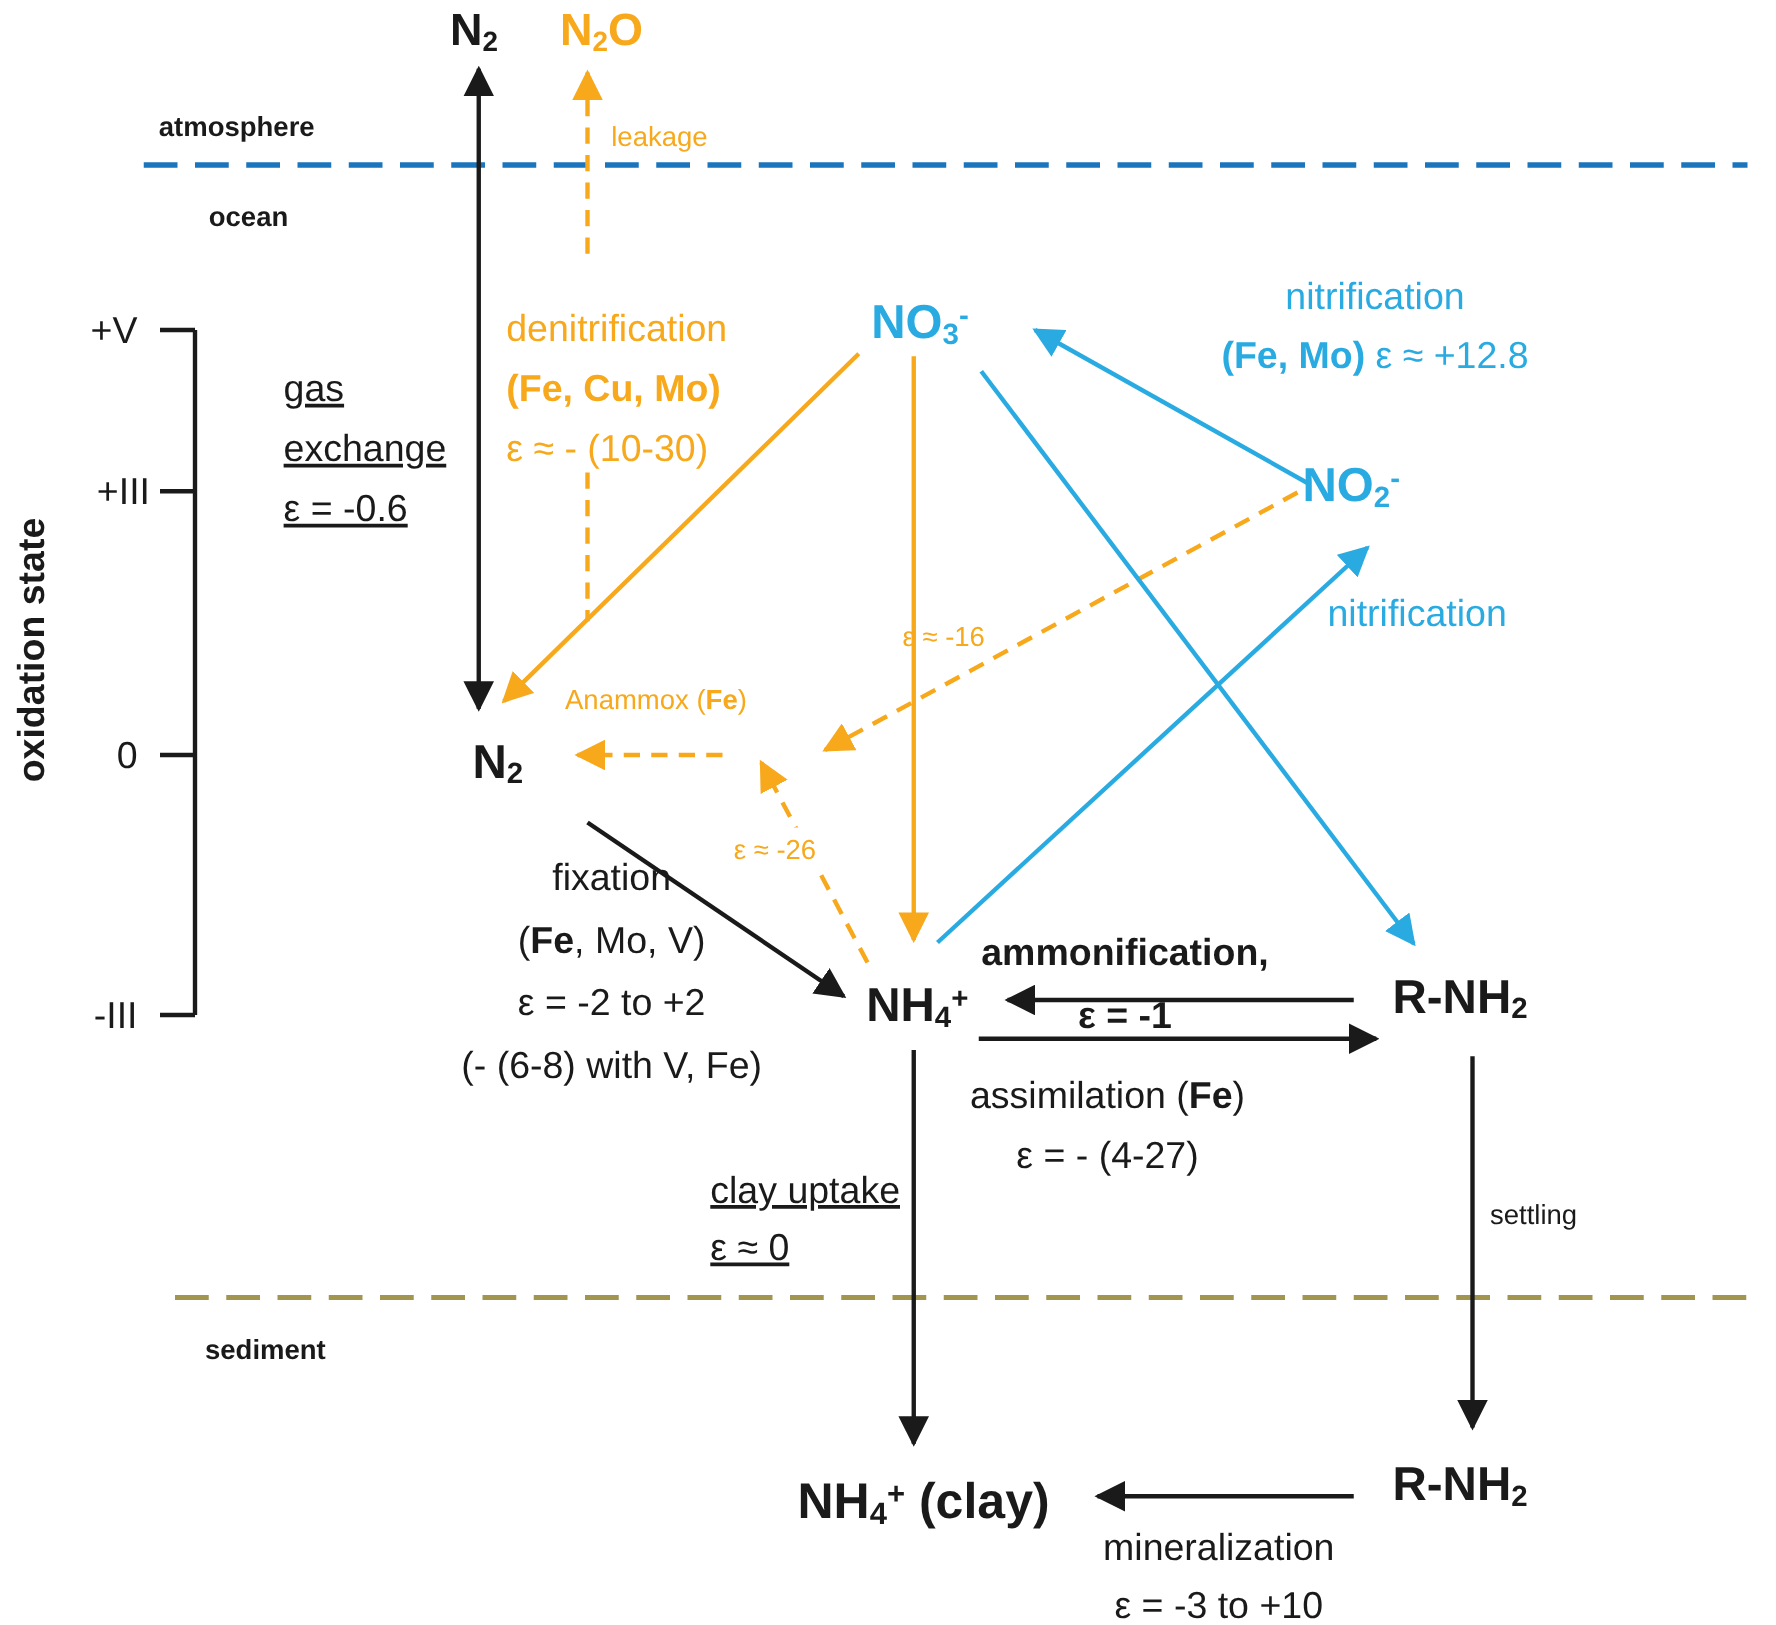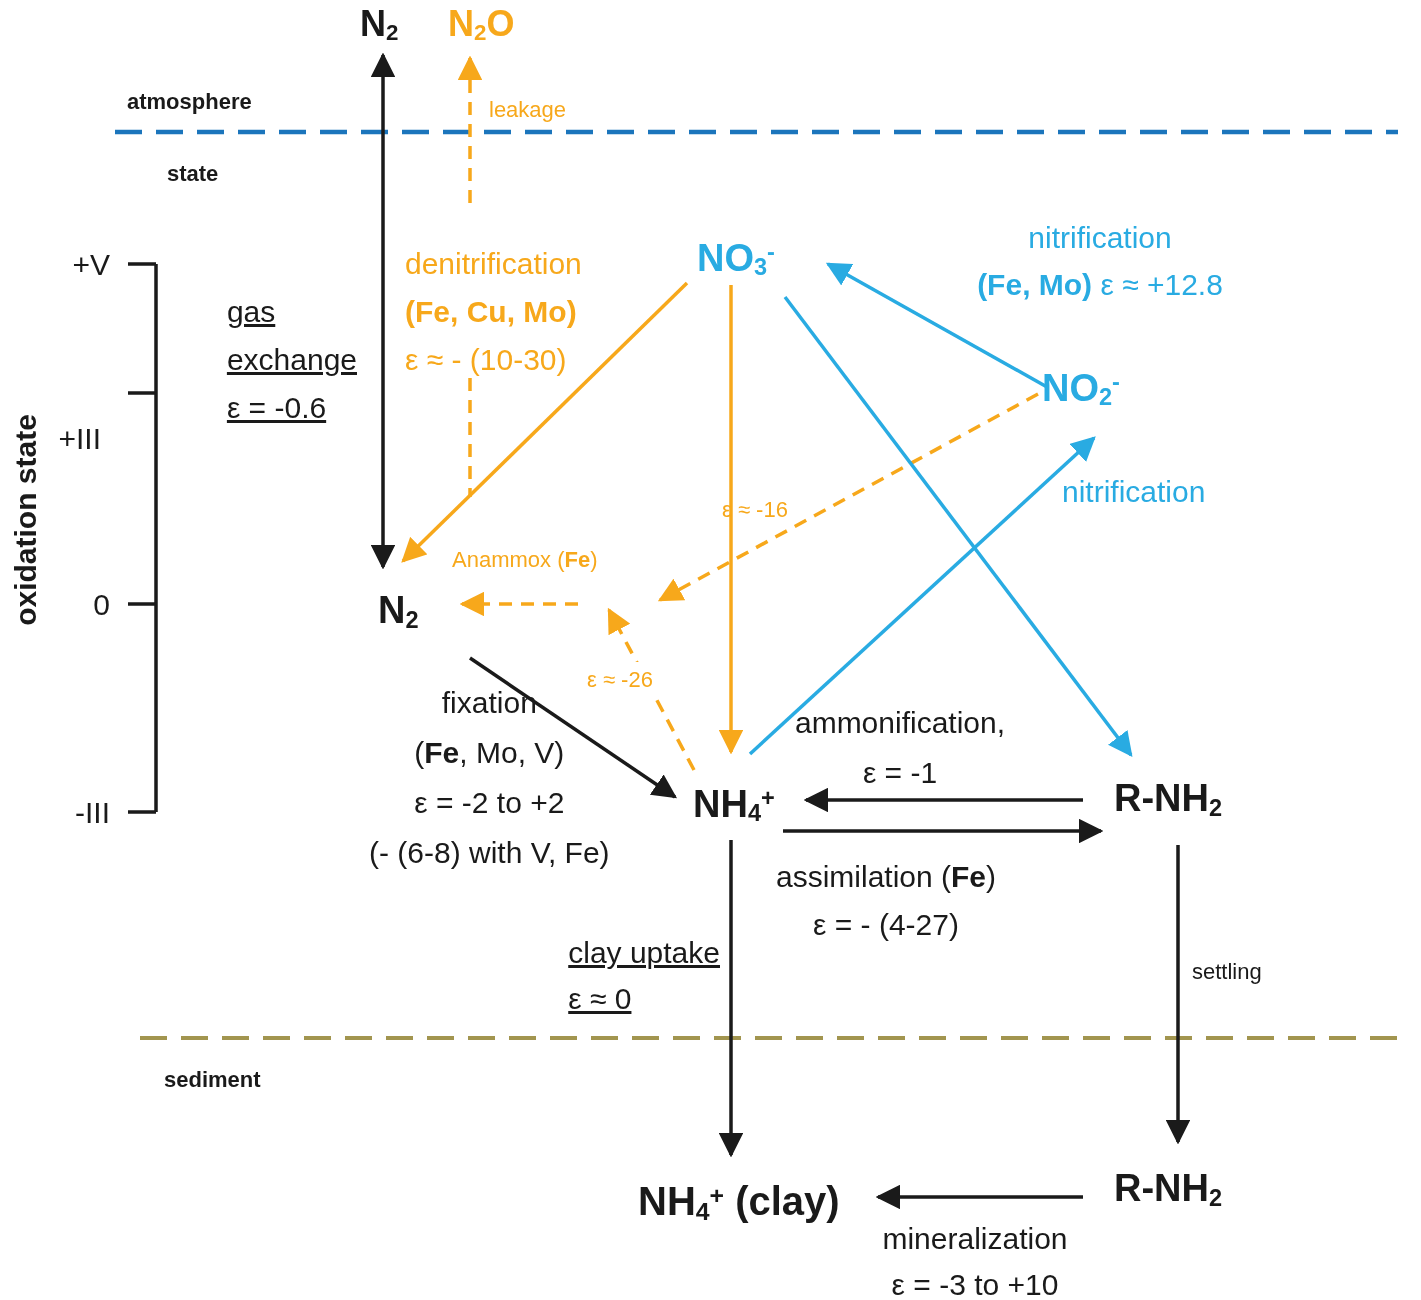--- a/index.html
+++ b/index.html
@@ -65,26 +65,26 @@
     <line x1="1038" y1="394" x2="660" y2="600" stroke="var(--orange,#F7A81B)" stroke-width="3.5" stroke-dasharray="13 9" marker-end="url(#mo)"></line>
     <line x1="694" y1="770" x2="609" y2="610" stroke="var(--orange,#F7A81B)" stroke-width="3.5" stroke-dasharray="13 9" marker-end="url(#mo)"></line>
     <line x1="578" y1="604" x2="462" y2="604" stroke="var(--orange,#F7A81B)" stroke-width="3.5" stroke-dasharray="13 9" marker-end="url(#mo)"></line>
 
     <line x1="1047" y1="387" x2="828" y2="264" stroke="var(--blue,#29ABE2)" stroke-width="3.5" marker-end="url(#ml)"></line>
     <line x1="750" y1="754" x2="1094" y2="438" stroke="var(--blue,#29ABE2)" stroke-width="3.5" marker-end="url(#ml)"></line>
     <line x1="785" y1="297" x2="1131" y2="755" stroke="var(--blue,#29ABE2)" stroke-width="3.5" marker-end="url(#ml)"></line>
   </svg>
 
   <div class="t bold" style="left:127px;top:84px;">atmosphere</div>
-  <div class="t bold" style="left:167px;top:156px;">state</div>
+  <div class="t bold" style="left:167px;top:156px;">ocean</div>
   <div class="t bold" style="left:164px;top:1062px;">sediment</div>
 
   <div class="rot">oxidation state</div>
   <div class="axlabel" style="left:110px;top:248px;">+V</div>
-  <div class="axlabel" style="left:101px;top:377px;margin-top:45px;">+III</div>
+  <div class="axlabel" style="left:120px;top:377px;">+III</div>
   <div class="axlabel" style="left:110px;top:588px;">0</div>
   <div class="axlabel" style="left:110px;top:796px;">-III</div>
 
   <div class="species top" style="left:360px;top:2px;"><span>N</span><sub>2</sub></div>
   <div class="species top orange" style="left:448px;top:2px;"><span>N</span><sub>2</sub><span>O</span></div>
   <div class="species blue" style="left:697px;top:230px;"><span>NO</span><sub>3</sub><sup>-</sup></div>
   <div class="species blue" style="left:1042px;top:360px;"><span>NO</span><sub>2</sub><sup>-</sup></div>
   <div class="species" style="left:378px;top:588px;"><span>N</span><sub>2</sub></div>
   <div class="species" style="left:693px;top:776px;"><span>NH</span><sub>4</sub><sup>+</sup></div>
   <div class="species" style="left:1114px;top:776px;"><span>R-NH</span><sub>2</sub></div>
@@ -120,21 +120,21 @@
   <div class="t orange" style="left:452px;top:542px;"><span>Anammox (</span><span class="b">Fe</span><span>)</span></div>
   <div class="t orange wbg" style="left:582px;top:662px;">ε ≈ -26</div>
 
   <div class="blk lh50" style="left:369px;top:678px;text-align:center;">
     <div>fixation</div>
     <div><span>(</span><span class="b">Fe</span><span>, Mo, V)</span></div>
     <div>ε = -2 to +2</div>
     <div>(- (6-8) with V, Fe)</div>
   </div>
 
-  <div class="blk ctr lh50" style="left:900px;top:698px;">
+  <div class="blk ctr lh50" style="left:900px;top:738px;font-weight:bold;">
     <div>ammonification,</div>
     <div>ε = -1</div>
   </div>
 
   <div class="blk ctr lh48" style="left:886px;top:853px;">
     <div><span>assimilation (</span><span class="b">Fe</span><span>)</span></div>
     <div>ε = - (4-27)</div>
   </div>
 
   <div class="blk rt lh46" style="right:701px;top:930px;">

